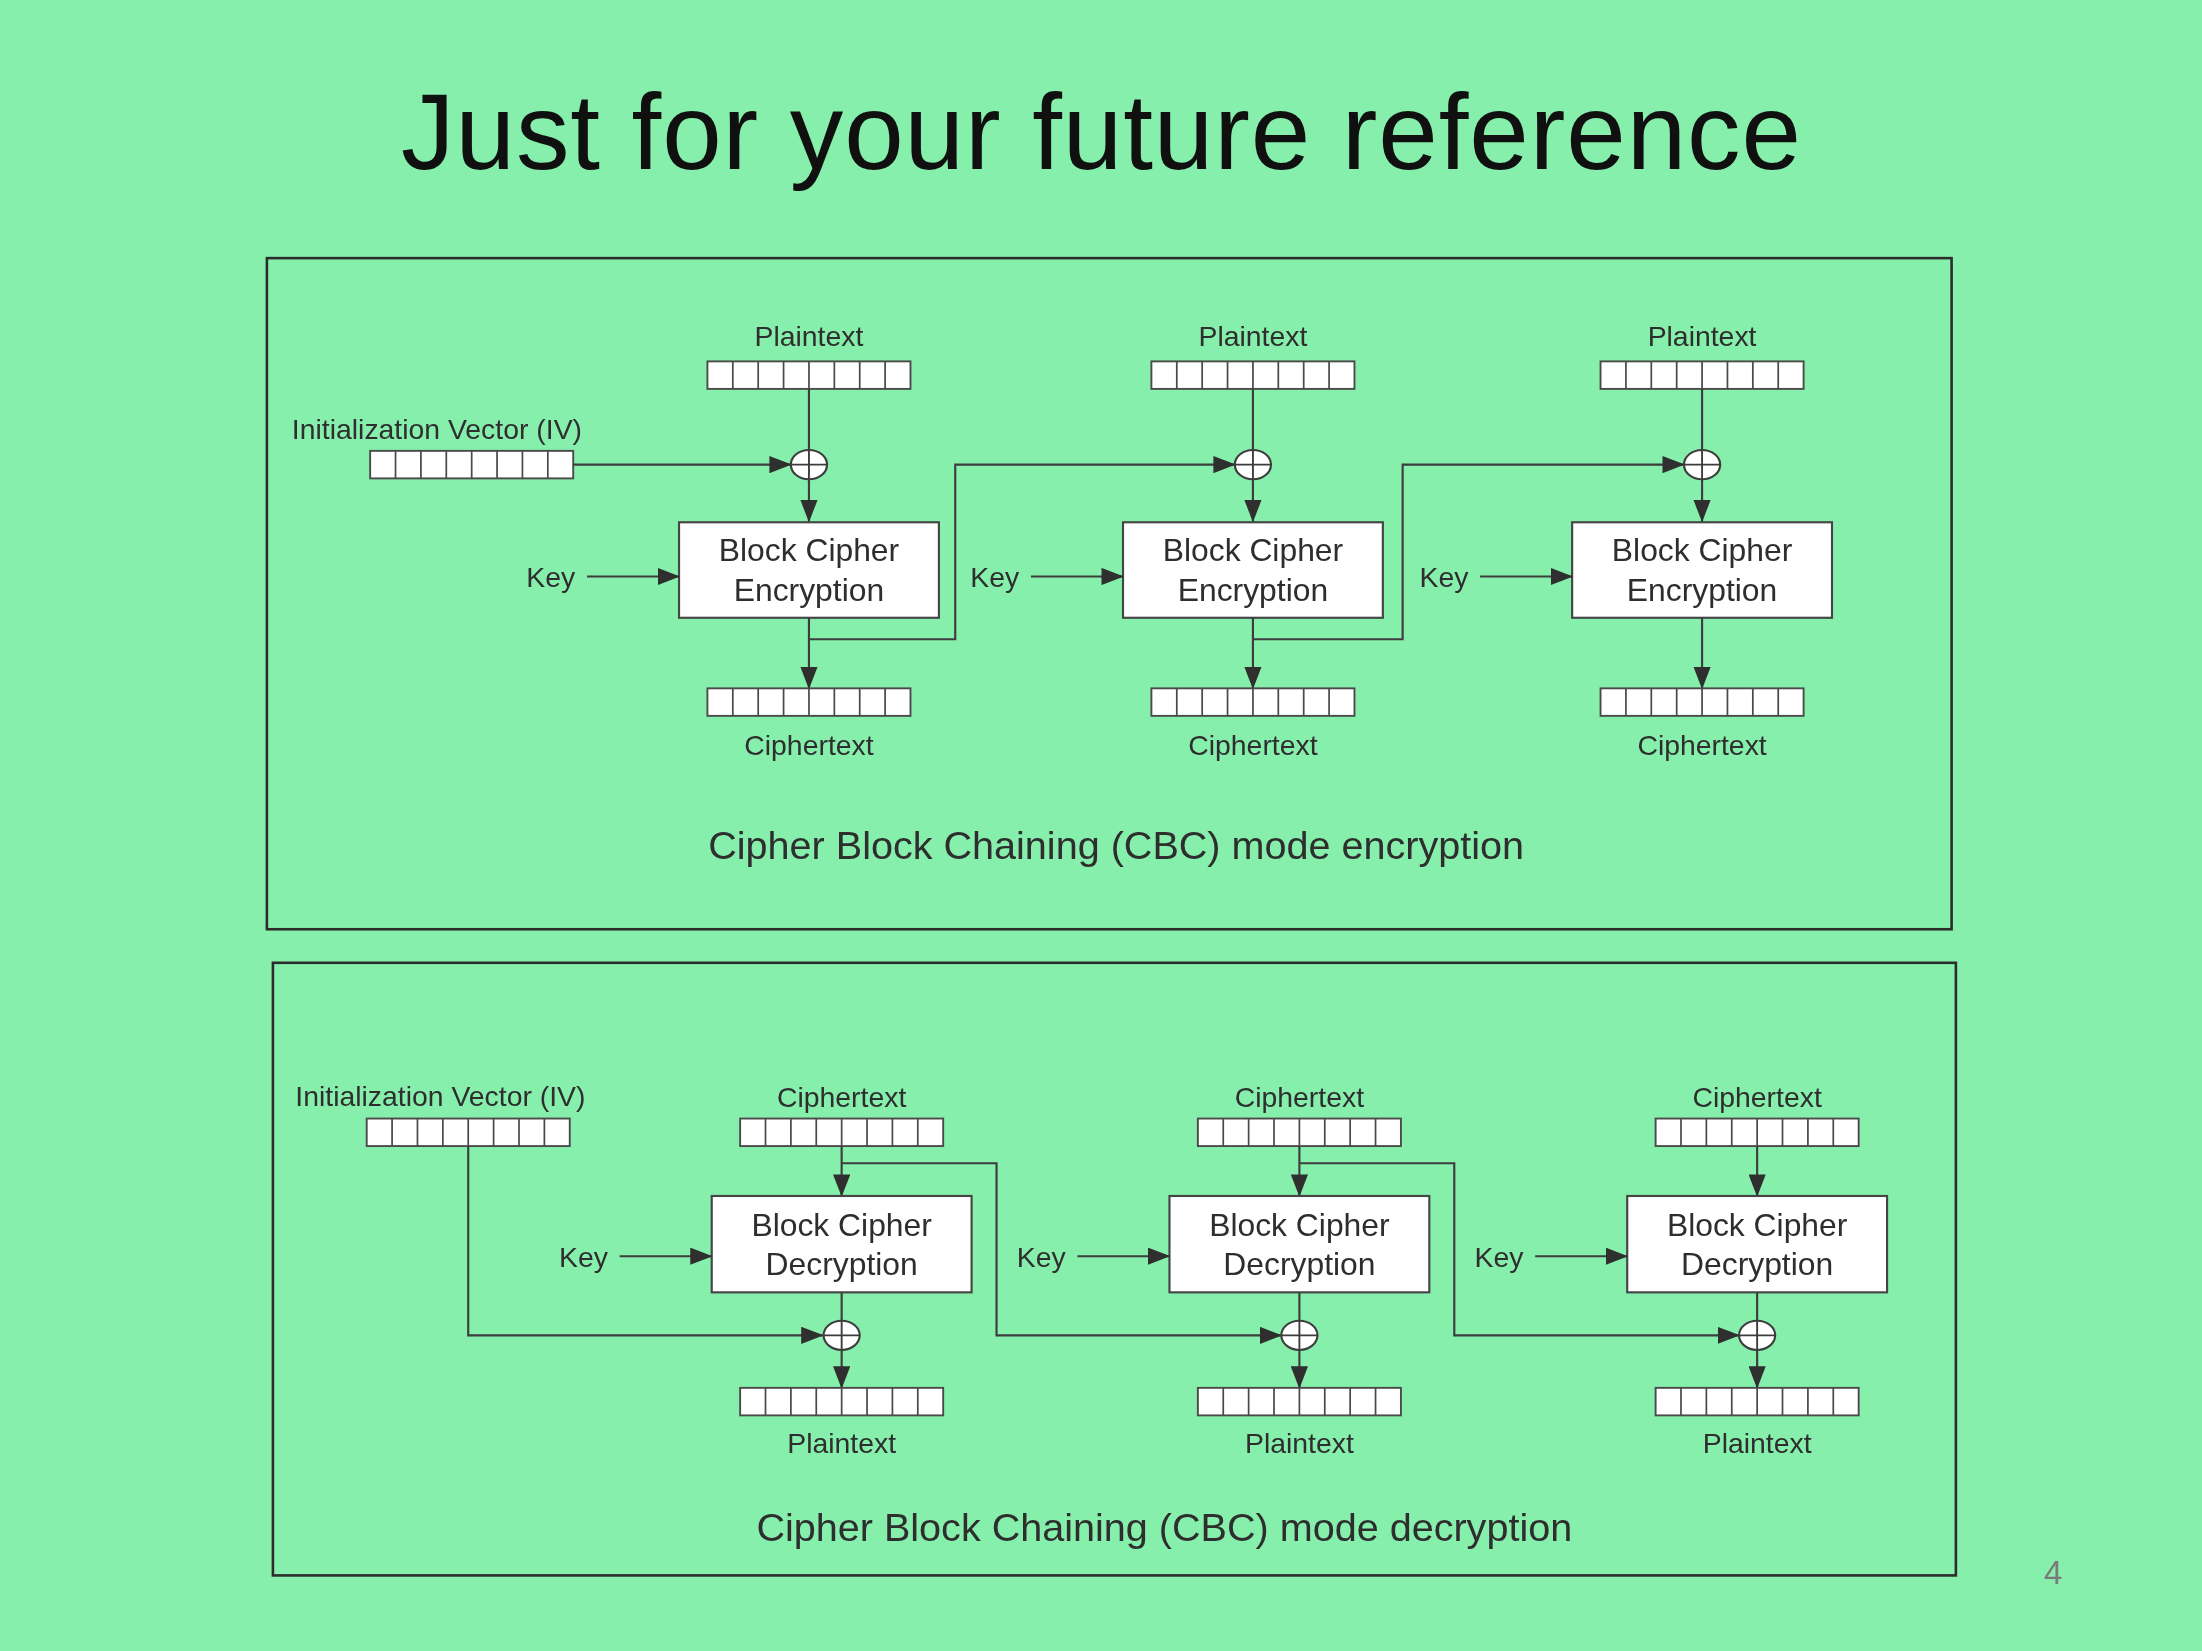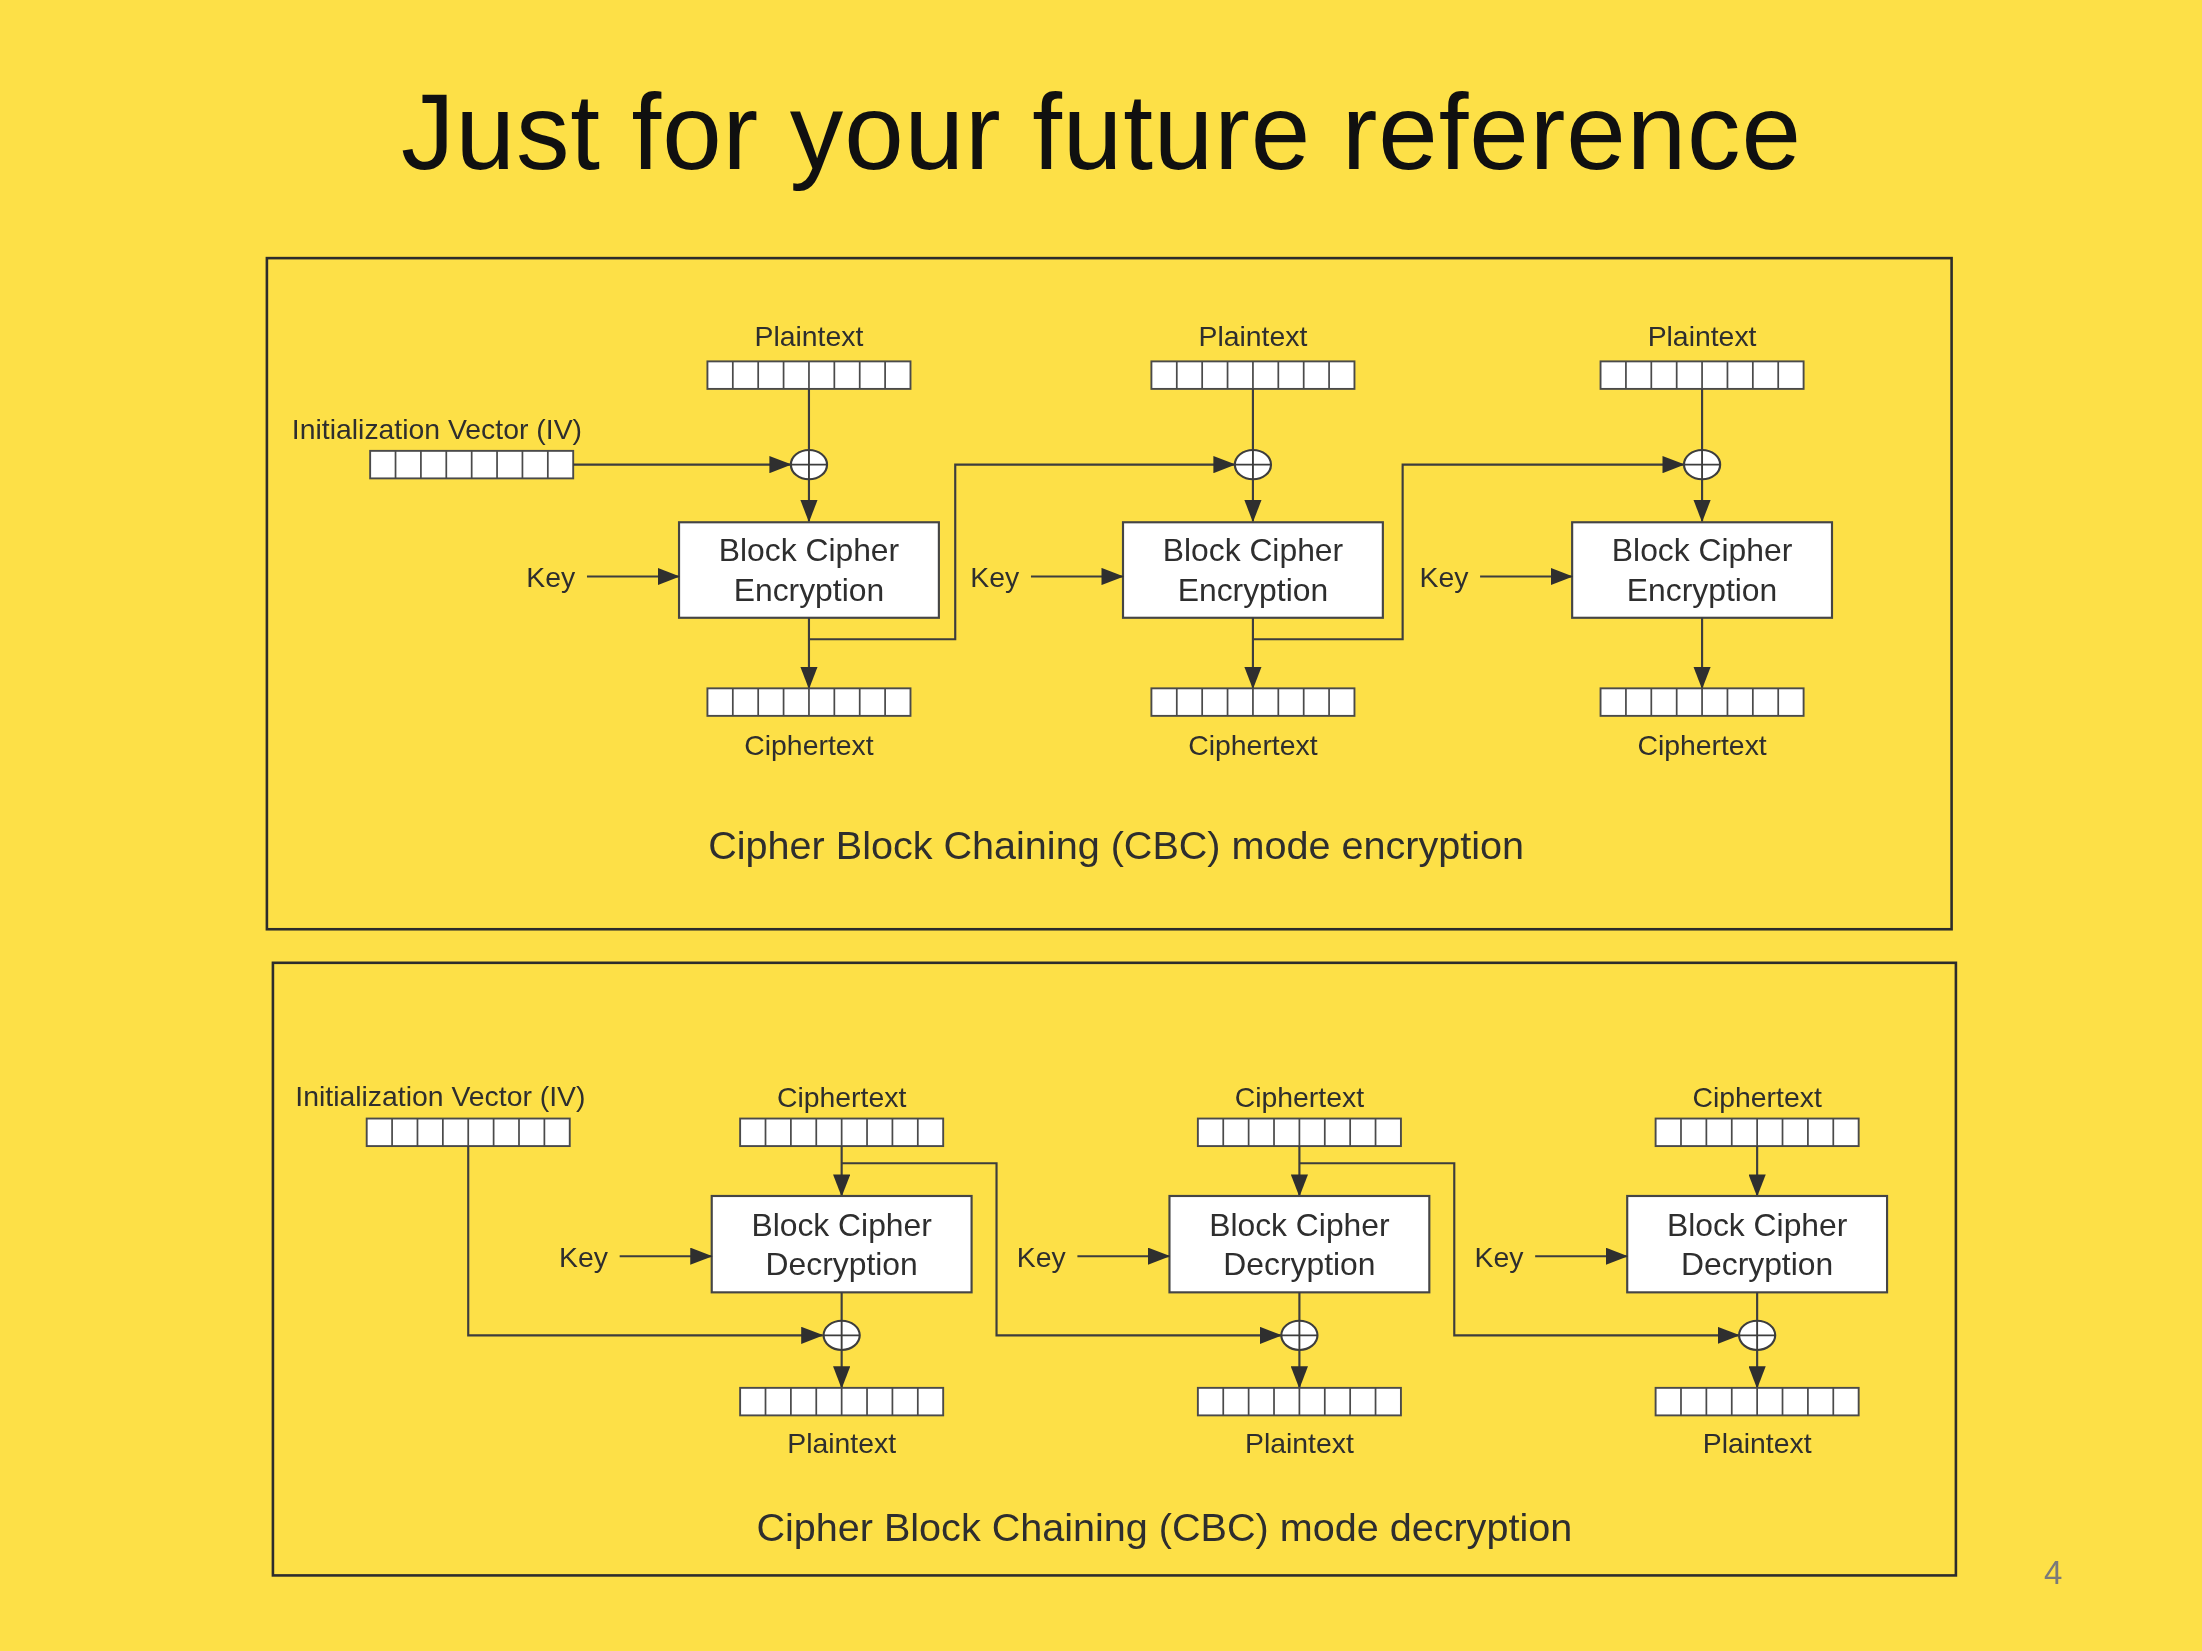--- a/index.html
+++ b/index.html
@@ -1,16 +1,16 @@
 <!DOCTYPE html>
 <html style="font-size:13.8px"><head>
 <meta charset="utf-8">
 <style>
   html,body{margin:0;padding:0;background:#ffffff;}
-  .slide{position:relative;width:2203px;height:1652px;background:#fde047;overflow:hidden;
+  .slide{position:relative;width:2203px;height:1652px;background:#86efac;overflow:hidden;
          font-family:"Liberation Sans",sans-serif;}
   .title{position:absolute;top:71px;left:0;width:2203px;text-align:center;
          font-size:107px;line-height:1.15;letter-spacing:0.9px;color:#101010;font-weight:400;}
   .page-num{position:absolute;left:2044px;top:1554px;font-size:33px;color:#7a7a7a;}
   svg{position:absolute;left:0;top:0;}
   svg text{fill:#2e2e2e;font-family:"Liberation Sans",sans-serif;}
   .lbl{font-size:33px;}
   .boxt{font-size:37px;}
   .cap{font-size:46px;}
   .flow{stroke:#3d3d3d;stroke-width:2.5;fill:none;}

